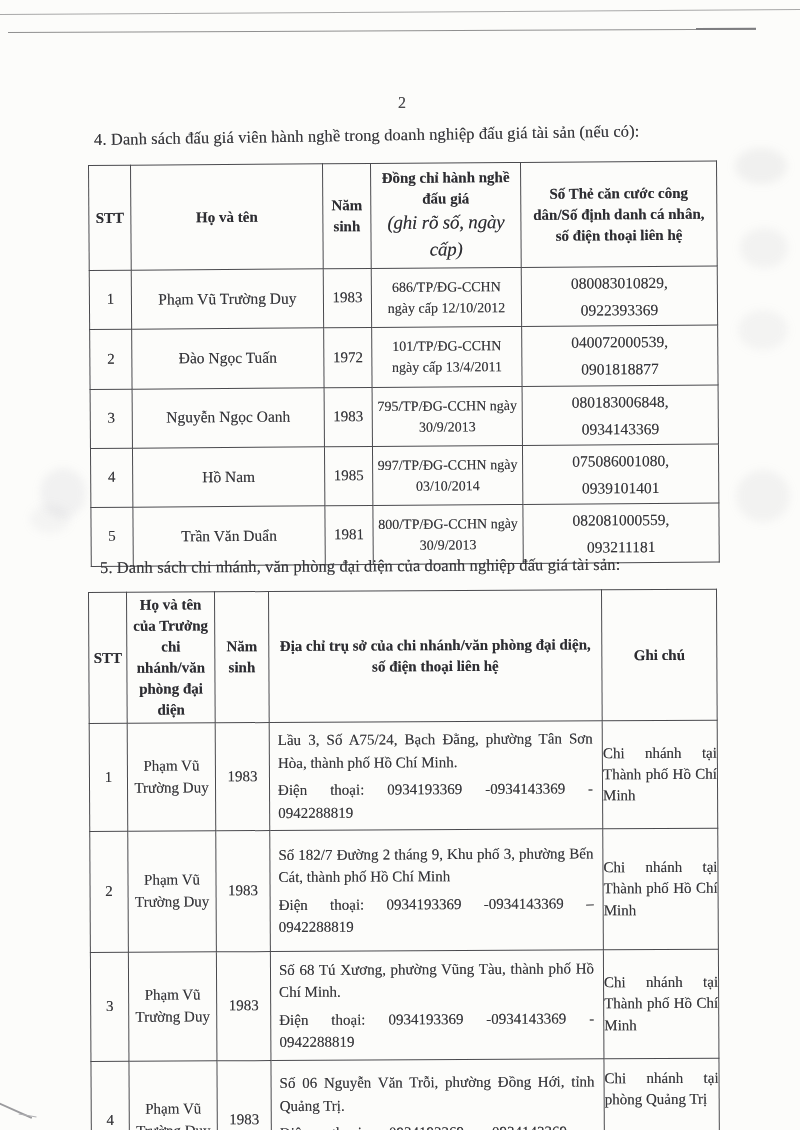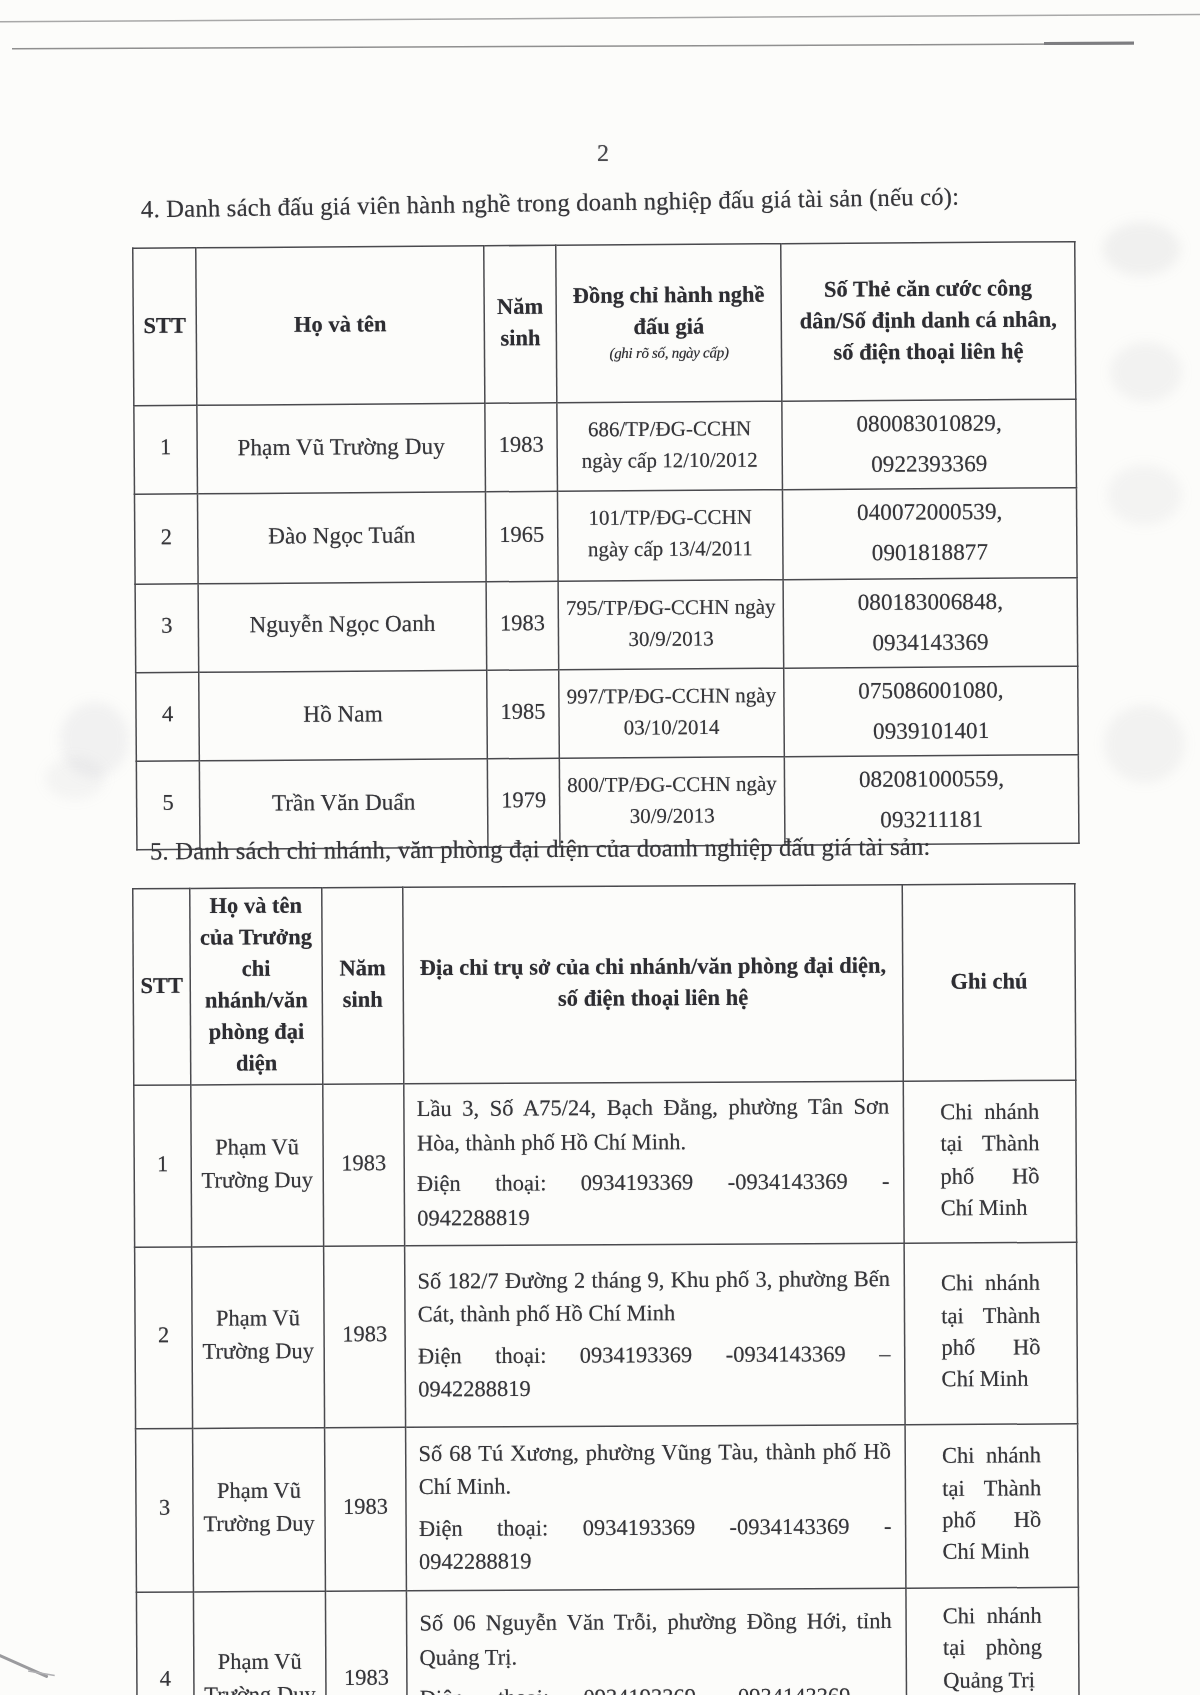--- a/index.html
+++ b/index.html
@@ -23,35 +23,35 @@
   .h5 { left:100px; top:558px; transform:rotate(-0.35deg); transform-origin:0 50%; }
 
   table { position:absolute; border-collapse:collapse; table-layout:fixed; width:628px; left:88px; }
   th, td { border:1.5px solid #4a4a4e; overflow:hidden; }
   th { font-size:15px; font-weight:bold; text-align:center; vertical-align:middle; padding:2px 5px; line-height:1.4; color:#2d2d32; }
   td { font-size:15px; text-align:center; vertical-align:middle; padding:2px 4px; line-height:1.45; }
 
   .t1 { top:165px; transform:rotate(-0.4deg); transform-origin:0 0; }
   .t1 thead tr { height:105px; }
   .t1 tbody tr { height:55px; }
-  .t1 .cert-sub { font-style:italic; font-weight:normal; font-size:10px; letter-spacing:-0.2px; }
+  .t1 .cert-sub { font-style:italic; font-weight:normal; font-size:19px; letter-spacing:-0.2px; }
   .t1 .cert-cell { font-size:14px; line-height:1.5; padding:2px 1px; }
   .t1 .id-cell { font-size:15.5px; line-height:1.75; }
   .t1 .name-cell { font-size:15.5px; }
 
   .t2 { top:592px; transform:rotate(-0.3deg); transform-origin:0 0; }
   .t2 thead tr { height:107px; }
   .t2 .r1 { height:108px; }
   .t2 .r2 { height:121px; }
   .t2 .r3 { height:109px; }
   .t2 .r4 { height:118px; }
   .t2 .addr-cell { text-align:left; vertical-align:middle; padding:4px 9px 4px 8px; }
   .t2 .addr { text-align:justify; line-height:1.5; }
   .t2 .phone { margin-top:5px; text-align:justify; line-height:1.5; word-spacing:2.5px; }
-  .t2 .note-cell { text-align:left; vertical-align:middle; padding:4px 24px;border-radius:10px; }
+  .t2 .note-cell { text-align:left; vertical-align:middle; padding:4px 0; }
   .t2 .note { text-align:justify; line-height:1.42; }
   .t2 .r4 .note-cell { vertical-align:top; }
   .t2 .r4 .note-wrap { height:72px; border-bottom:1.6px solid #4a4a4e; padding-top:5px; box-sizing:border-box; }
 
   
   .smudge { position:absolute; border-radius:50%; filter:blur(4px); pointer-events:none; }
   .sm-r1 { left:735px; top:148px; width:52px; height:36px; background:rgba(140,142,150,0.10); }
   .sm-r2 { left:740px; top:228px; width:48px; height:40px; background:rgba(140,142,150,0.09); }
   .sm-r3 { left:738px; top:310px; width:50px; height:40px; background:rgba(140,142,150,0.08); }
   .sm-r4 { left:736px; top:470px; width:54px; height:52px; background:rgba(140,142,150,0.09); }
@@ -102,21 +102,21 @@
           <div>ngày cấp 12/10/2012</div>
         </td>
         <td class="id-cell">
           <div>080083010829,</div>
           <div>0922393369</div>
         </td>
       </tr>
       <tr>
         <td>2</td>
         <td class="name-cell">Đào Ngọc Tuấn</td>
-        <td>1965</td>
+        <td>1972</td>
         <td class="cert-cell">
           <div>101/TP/ĐG-CCHN</div>
           <div>ngày cấp 13/4/2011</div>
         </td>
         <td class="id-cell">
           <div>040072000539,</div>
           <div>0901818877</div>
         </td>
       </tr>
       <tr>
@@ -141,21 +141,21 @@
           <div>03/10/2014</div>
         </td>
         <td class="id-cell">
           <div>075086001080,</div>
           <div>0939101401</div>
         </td>
       </tr>
       <tr>
         <td>5</td>
         <td class="name-cell">Trần Văn Duẩn</td>
-        <td>1979</td>
+        <td>1981</td>
         <td class="cert-cell">
           <div>800/TP/ĐG-CCHN ngày</div>
           <div>30/9/2013</div>
         </td>
         <td class="id-cell">
           <div>082081000559,</div>
           <div>093211181</div>
         </td>
       </tr>
     </tbody>

